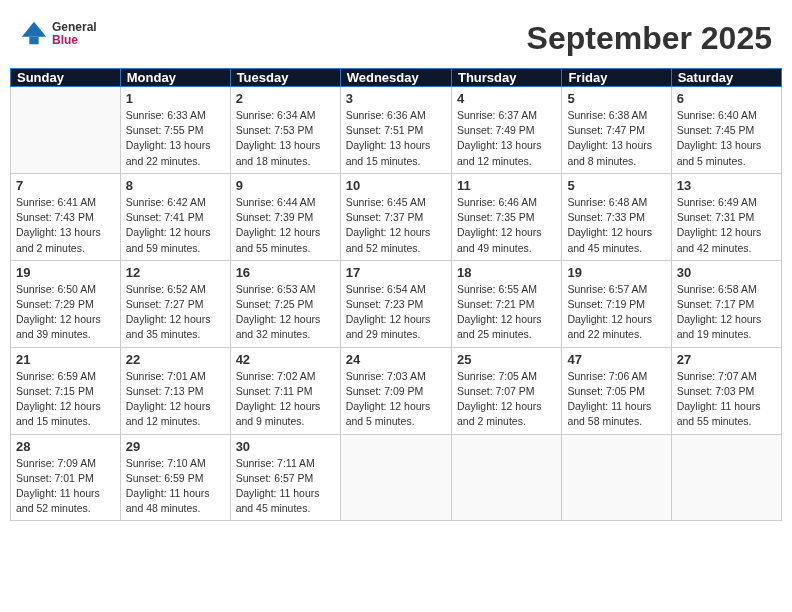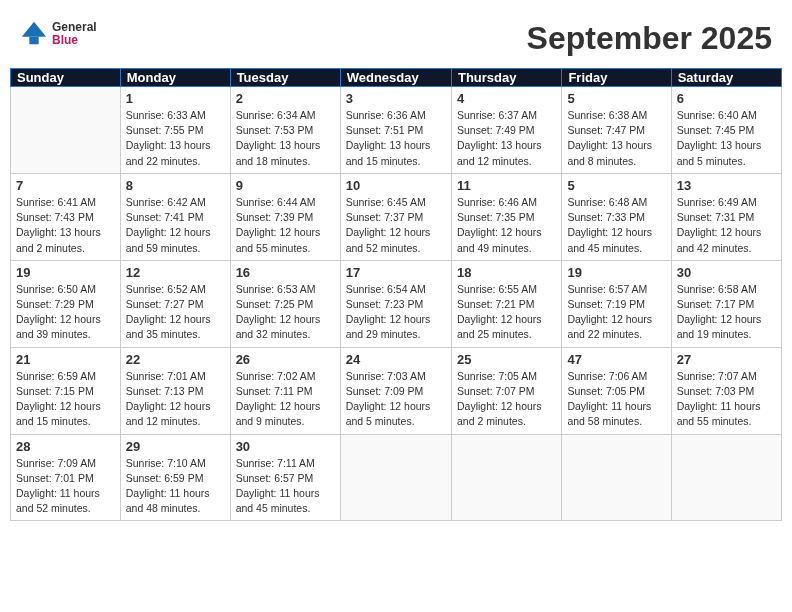--- a/index.html
+++ b/index.html
@@ -213,21 +213,21 @@
       <tr class="row-shade">
         <td>
           <span class="day-num">21</span>
           <div class="day-info">Sunrise: 6:59 AM<br>Sunset: 7:15 PM<br>Daylight: 12 hours and 15 minutes.</div>
         </td>
         <td>
           <span class="day-num">22</span>
           <div class="day-info">Sunrise: 7:01 AM<br>Sunset: 7:13 PM<br>Daylight: 12 hours and 12 minutes.</div>
         </td>
         <td>
-          <span class="day-num">26</span>
+          <span class="day-num">42</span>
           <div class="day-info">Sunrise: 7:02 AM<br>Sunset: 7:11 PM<br>Daylight: 12 hours and 9 minutes.</div>
         </td>
         <td>
           <span class="day-num">24</span>
           <div class="day-info">Sunrise: 7:03 AM<br>Sunset: 7:09 PM<br>Daylight: 12 hours and 5 minutes.</div>
         </td>
         <td>
           <span class="day-num">25</span>
           <div class="day-info">Sunrise: 7:05 AM<br>Sunset: 7:07 PM<br>Daylight: 12 hours and 2 minutes.</div>
         </td>

